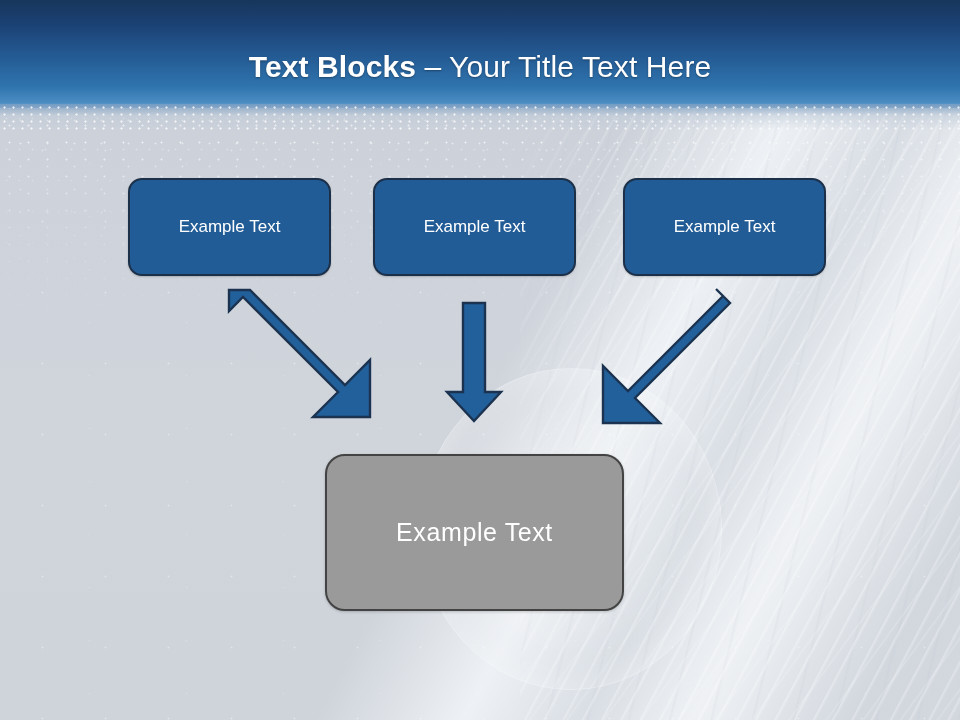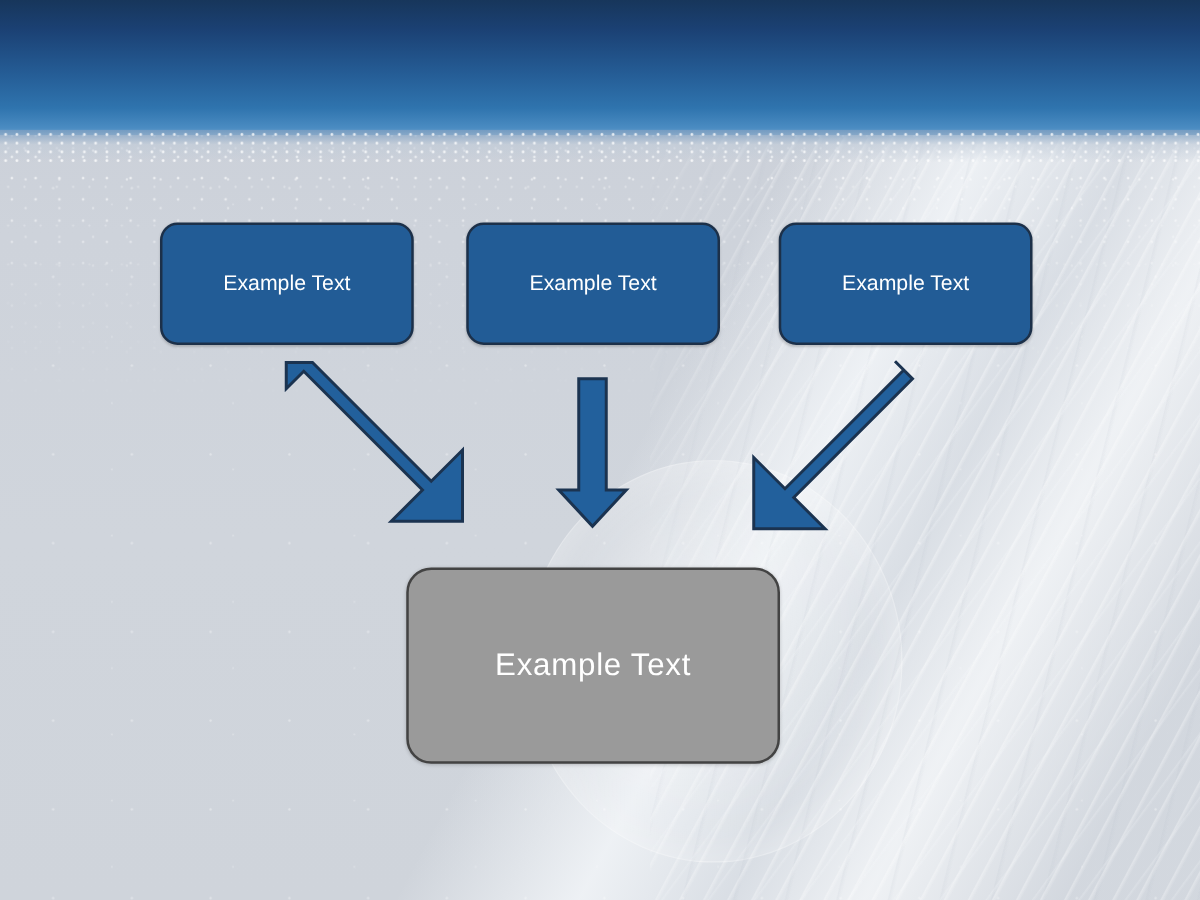--- a/index.html
+++ b/index.html
@@ -218,20 +218,23 @@
 <div id="slide">
 
   <div class="bg-base"></div>
   <div class="bg-ellipse"></div>
   <div class="bg-streaks"></div>
   <div class="bg-speckle-wide"></div>
   <div class="bg-speckle"></div>
 
   <div class="title-band"></div>
   <div class="title-band-edge"></div>
+  <div class="title-text">
+    <span class="title-strong">Text Blocks</span><span class="title-rest"> – Your Title Text Here</span>
+  </div>
 
   <svg class="arrows" viewBox="0 0 960 720" xmlns="http://www.w3.org/2000/svg">
 
     <polygon class="arrow-shape" points="229,290 250,290 345,385 370,360 370,417 313,417 338,392 243,297 229,311"></polygon>
 
     <polygon class="arrow-shape" points="463,303 485,303 485,392 501,392 474,421 447,392 463,392"></polygon>
 
     <polygon class="arrow-shape" points="716,289 730,303 635,398 660,423 603,423 603,366 628,391 723,296"></polygon>
   </svg>
 

